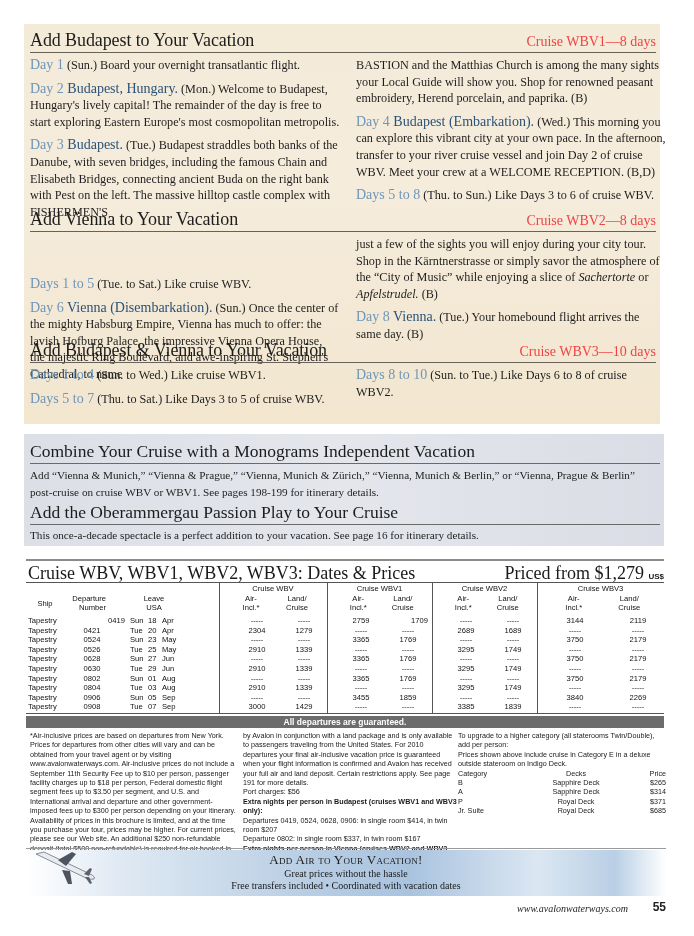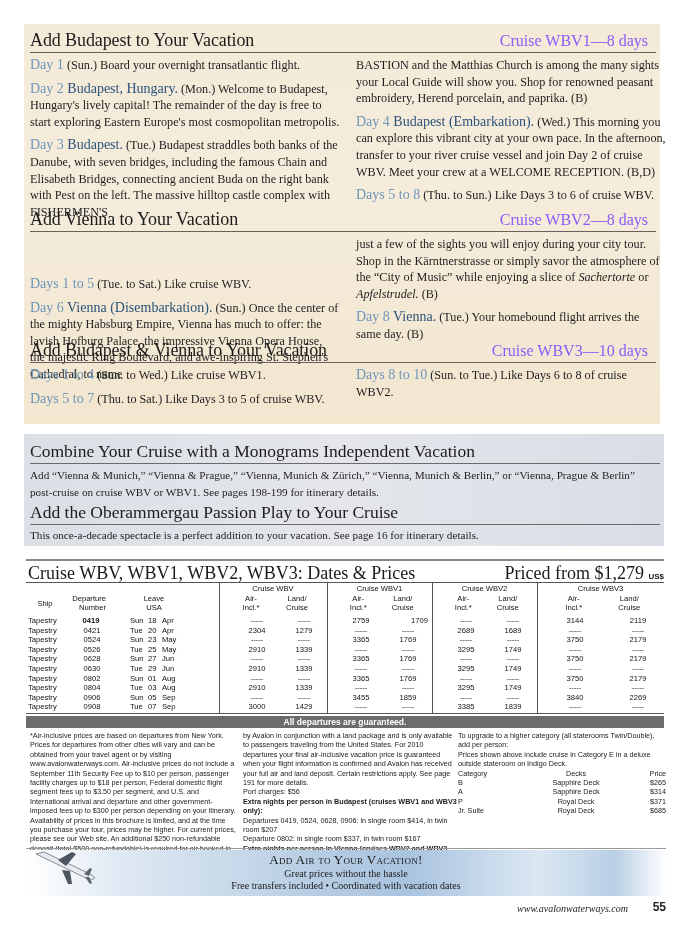--- a/index.html
+++ b/index.html
@@ -4,21 +4,21 @@
 <style>
   * { box-sizing: border-box; margin: 0; padding: 0; }
   html, body { width: 694px; height: 936px; background: #ffffff; overflow: hidden; }
   body { position: relative; font-family: "Liberation Serif", "DejaVu Serif", serif; color: #1a1a1a; }
 
   
   .cream { position: absolute; left: 24px; top: 24px; width: 636px; height: 400px;
     background: linear-gradient(180deg, #f3ead8 0%, #f5ecdc 40%, #f2e6cf 100%); }
   .sec-head { position: absolute; left: 30px; width: 626px; border-bottom: 1.5px solid #6a6258; height: 25px; }
   .sec-title { position: absolute; left: 0; bottom: 1px; font-size: 18px; color: #1c1c1c; letter-spacing: -0.1px; white-space: nowrap; }
-  .sec-cruise { position: absolute; right: 8px; bottom: 2px; font-size: 16px; color: #8b5cf6; white-space: nowrap; }
+  .sec-cruise { position: absolute; right: 0; bottom: 2px; font-size: 14px; color: #ef4444; white-space: nowrap; }
   .col { position: absolute; width: 310px; font-size: 12.2px; line-height: 16.6px; color: #1e1e1e; }
   .col p { margin-bottom: 7px; }
   .dayl { color: #6f96b9; font-size: 14px; }
   .place { color: #2a5278; font-size: 14px; font-weight: normal; }
   .it { font-style: italic; }
 
   
   .grey { position: absolute; left: 24px; top: 434px; width: 640px; height: 112px;
     background: linear-gradient(90deg, #dcdfe6 0%, #e4e6ec 50%, #dadde5 100%); }
   .g-head { position: absolute; left: 30px; width: 630px; border-bottom: 1.5px solid #6a6a6a; height: 25px; }
@@ -165,21 +165,21 @@
       </div>
       <div class="hcell" style="left: 580.5px; width: 45.5px; top: 11px;">
         <div>Land/</div>
         <div>Cruise</div>
       </div>
     </div>
 
   <div id="rows">
       <div class="row" style="top: 33px;">
         <span style="left: 2px; width: 40px; text-align: left;">Tapestry</span>
-        <span style="left: 45px; width: 40px; text-align: center; font-weight: bold;">0419</span>
+        <span style="left: 59px; width: 40px; text-align: right;">0419</span>
         <span style="left: 104px; width: 18px; text-align: left;">Sun</span>
         <span style="left: 122px; width: 12px; text-align: left;">18</span>
         <span style="left: 136px; width: 20px; text-align: left;">Apr</span>
         <span style="left: 211px; width: 40px; text-align: center;">-----</span>
         <span style="left: 258px; width: 40px; text-align: center;">-----</span>
         <span style="left: 315px; width: 40px; text-align: center;">2759</span>
         <span style="left: 362px; width: 40px; text-align: right;">1709</span>
         <span style="left: 420px; width: 40px; text-align: center;">-----</span>
         <span style="left: 467px; width: 40px; text-align: center;">-----</span>
         <span style="left: 529px; width: 40px; text-align: center;">3144</span>

